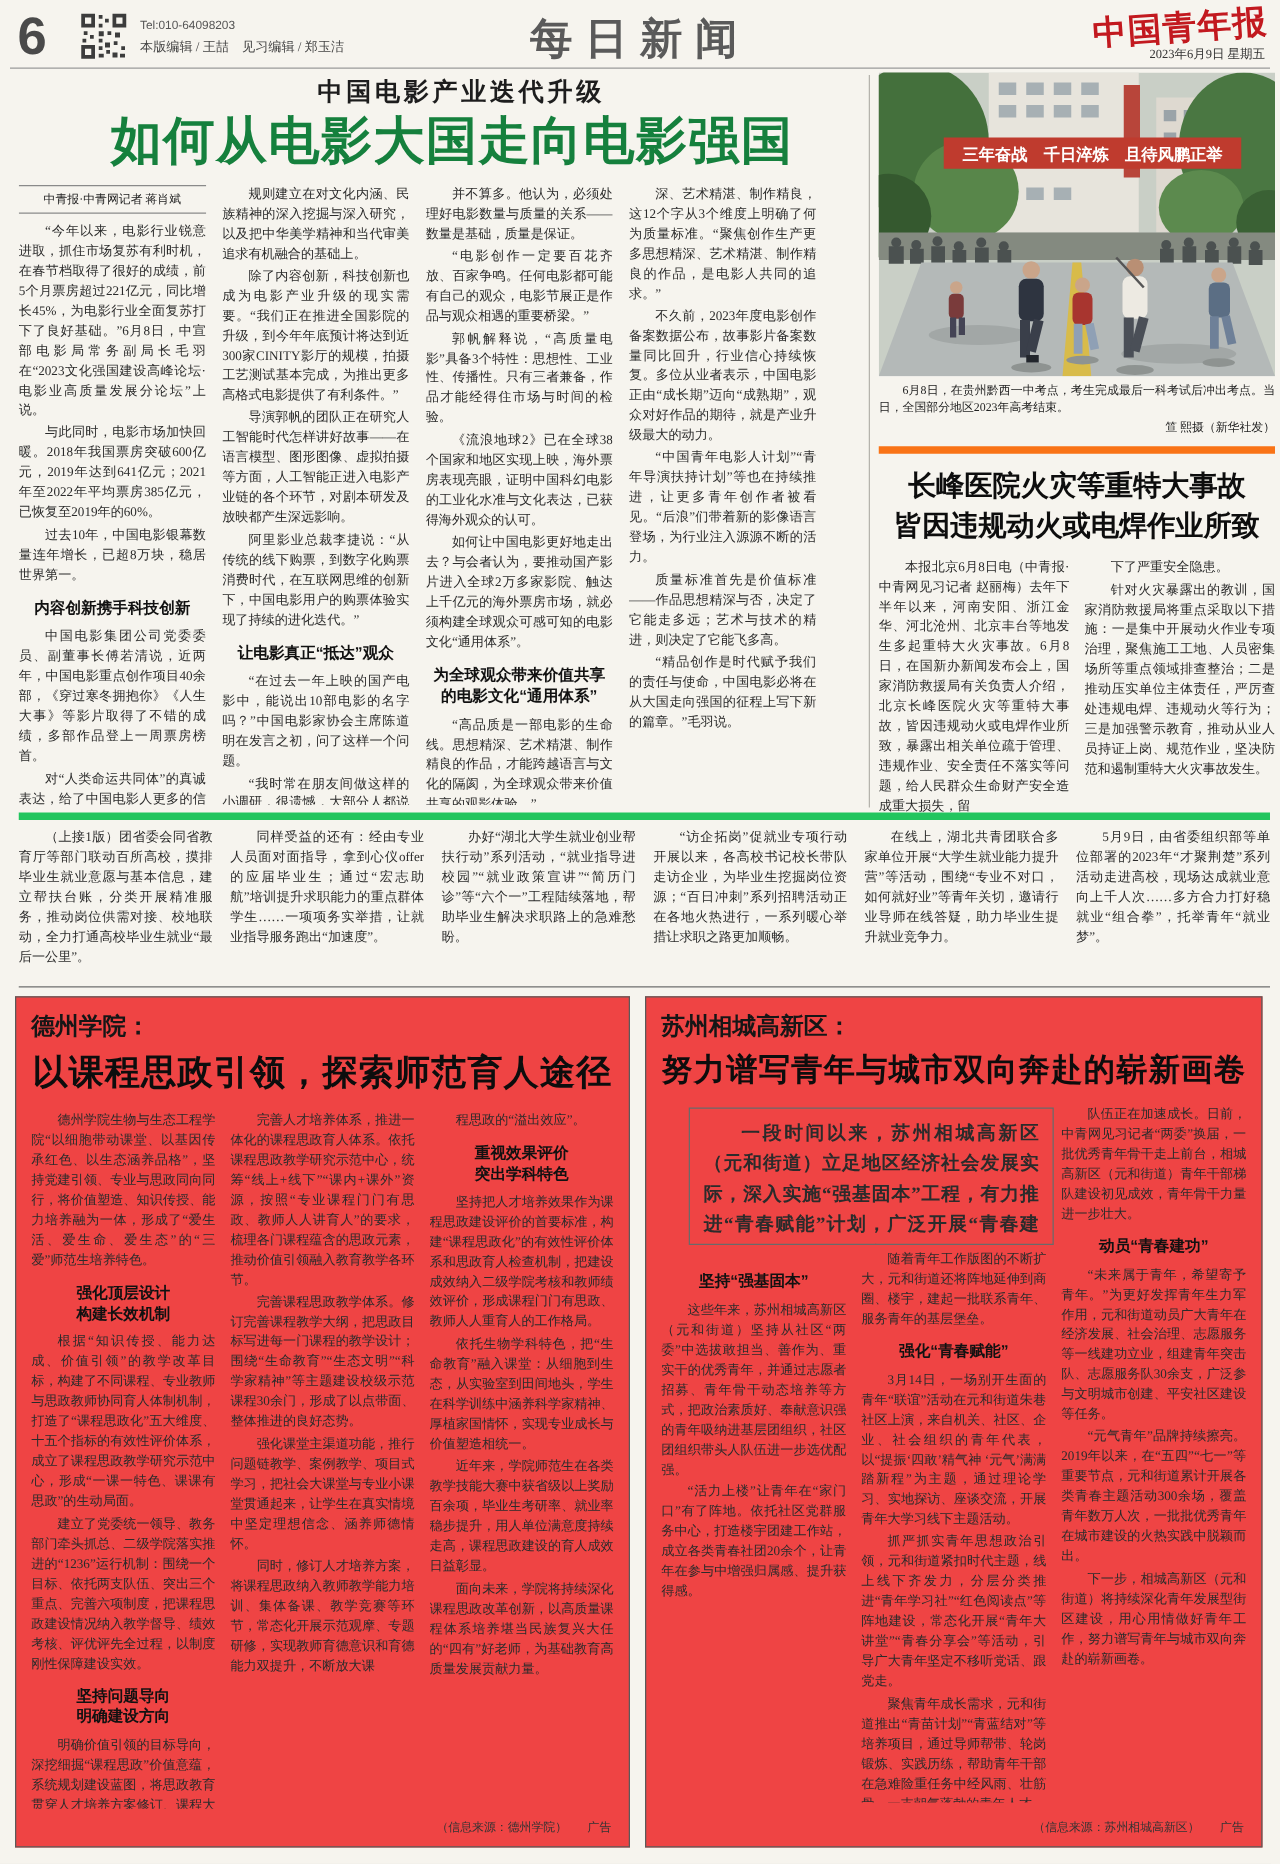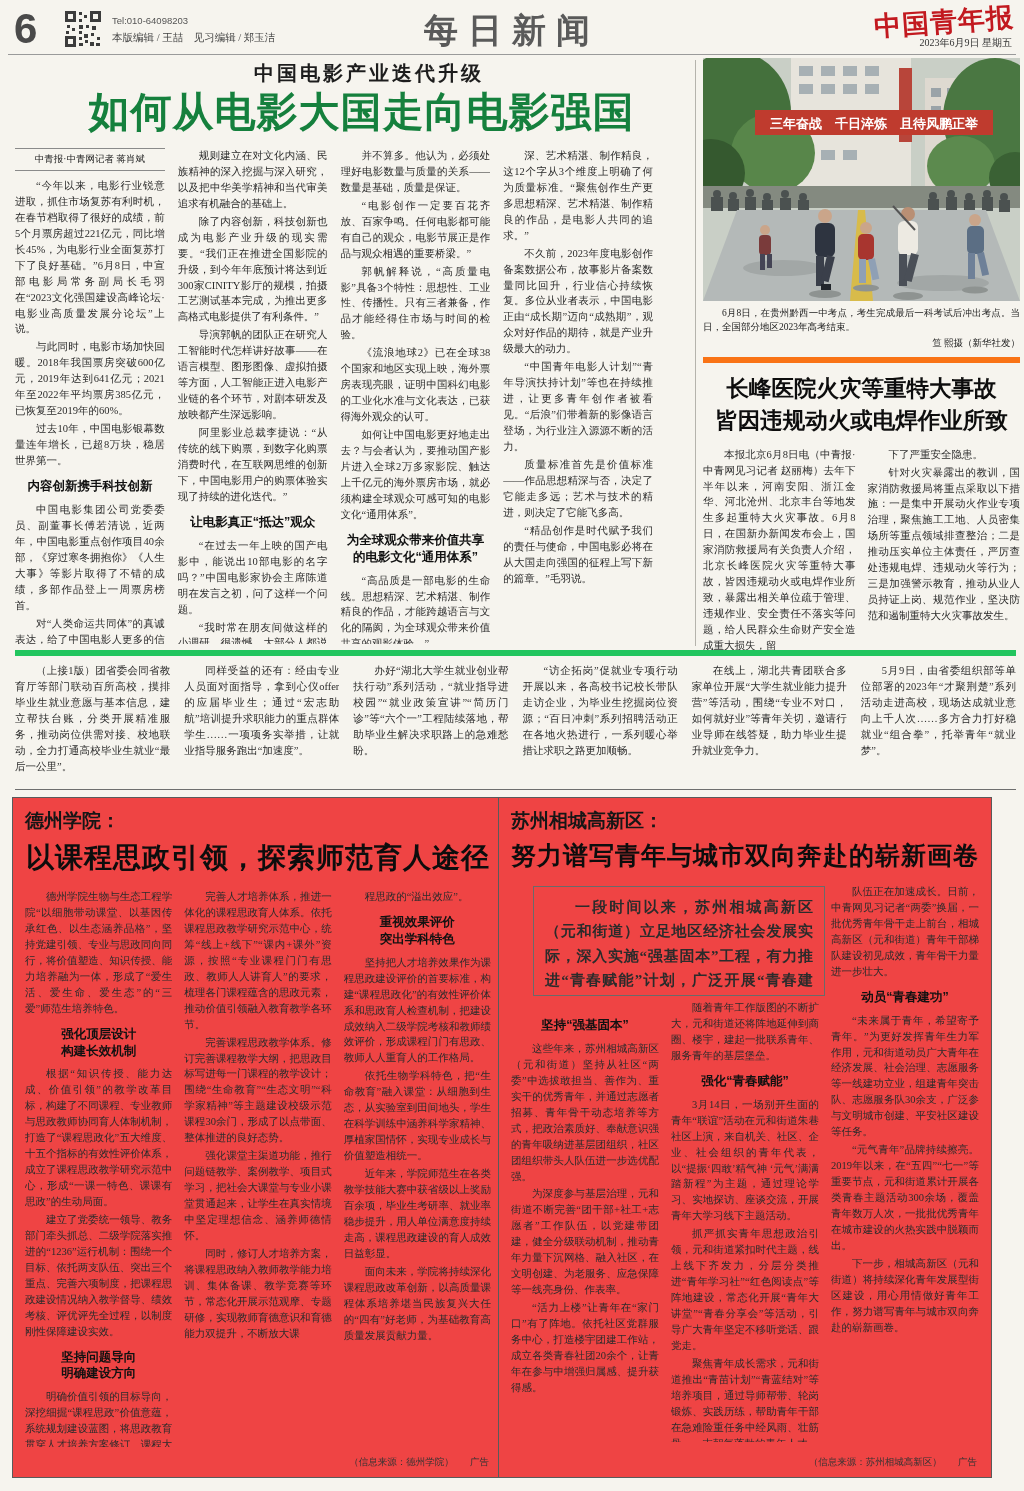--- a/index.html
+++ b/index.html
@@ -39,21 +39,21 @@
   .fire-headline { font-size:22.5px; font-weight:900; text-align:center; line-height:1.42; color:#0d0d0d; }
   .fire-cols { display:flex; gap:12px; margin-top:10px; height:232px; overflow:hidden; }
 
   
   .cont { position:absolute; left:15px; top:650px; width:1001px; height:140px; border-top:6px solid #22c55e; border-bottom:1px solid #6e6e6e; display:flex; gap:14px; padding:7px 0 4px; overflow:hidden; }
   .cont .col p { font-size:10.5px; }
 
   
   .boxart { position:absolute; top:797px; height:681px; border:1px solid #5a5a5a; background:#ef4444; padding:10px 12px 8px; }
   .dz { left:12px; width:492px; }
-  .sz { left:498px; width:494px; }
+  .sz { left:516px; width:494px; }
   .box-kicker { font-size:19px; font-weight:800; font-family:"Liberation Sans", sans-serif; color:#161616; }
   .box-headline { text-align:center; font-weight:900; margin:5px 0 12px; letter-spacing:1px; color:#0d0d0d; }
   .dz .box-headline { font-size:28px; }
   .sz .box-headline { font-size:25px; }
   .box-cols { display:flex; gap:12px; height:558px; overflow:hidden; position:relative; }
   .box-footer { position:absolute; right:14px; bottom:8px; font-size:9.5px; color:#333; }
   .box-footer .ad { margin-left:14px; }
 
   .sz-intro { position:absolute; left:22px; top:2px; width:292px; height:110px; border:1px solid #6a6a6a; padding:8px 11px; overflow:hidden; }
   .sz-intro p { font-size:15px; line-height:1.62; font-weight:600; }
@@ -356,21 +356,20 @@
     <div class="box-kicker">苏州相城高新区：</div>
     <h2 class="box-headline">努力谱写青年与城市双向奔赴的崭新画卷</h2>
     <div class="box-cols">
       <div class="sz-intro">
         <p>一段时间以来，苏州相城高新区（元和街道）立足地区经济社会发展实际，深入实施“强基固本”工程，有力推进“青春赋能”计划，广泛开展“青春建功”行动，团结带领广大青年投身发展大局，为相城“双中心”和相城高新区“双国家级”建设持续贡献青春力量。</p>
       </div>
       <div class="col pad-col1">
         <h4 class="sub">坚持“强基固本”</h4>
         <div>
             <p>这些年来，苏州相城高新区（元和街道）坚持从社区“两委”中选拔敢担当、善作为、重实干的优秀青年，并通过志愿者招募、青年骨干动态培养等方式，把政治素质好、奉献意识强的青年吸纳进基层团组织，社区团组织带头人队伍进一步选优配强。</p>
-            <p>为深度参与基层治理，元和街道不断完善“团干部+社工+志愿者”工作队伍，以党建带团建，健全分级联动机制，推动青年力量下沉网格、融入社区，在文明创建、为老服务、应急保障等一线亮身份、作表率。</p>
             <p>“活力上楼”让青年在“家门口”有了阵地。依托社区党群服务中心，打造楼宇团建工作站，成立各类青春社团20余个，让青年在参与中增强归属感、提升获得感。</p>
           </div>
       </div>
       <div class="col pad-col2">
         <div>
             <p>随着青年工作版图的不断扩大，元和街道还将阵地延伸到商圈、楼宇，建起一批联系青年、服务青年的基层堡垒。</p>
           </div>
         <h4 class="sub">强化“青春赋能”</h4>
         <div>
             <p>3月14日，一场别开生面的青年“联谊”活动在元和街道朱巷社区上演，来自机关、社区、企业、社会组织的青年代表，以“提振‘四敢’精气神 ‘元气’满满踏新程”为主题，通过理论学习、实地探访、座谈交流，开展青年大学习线下主题活动。</p>

